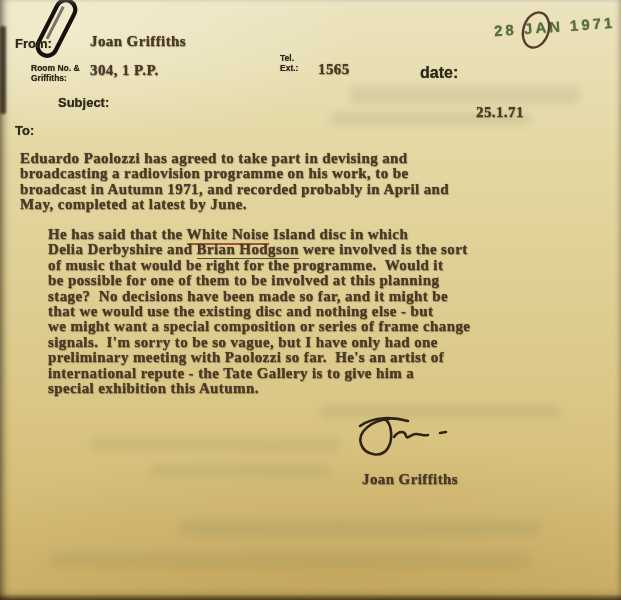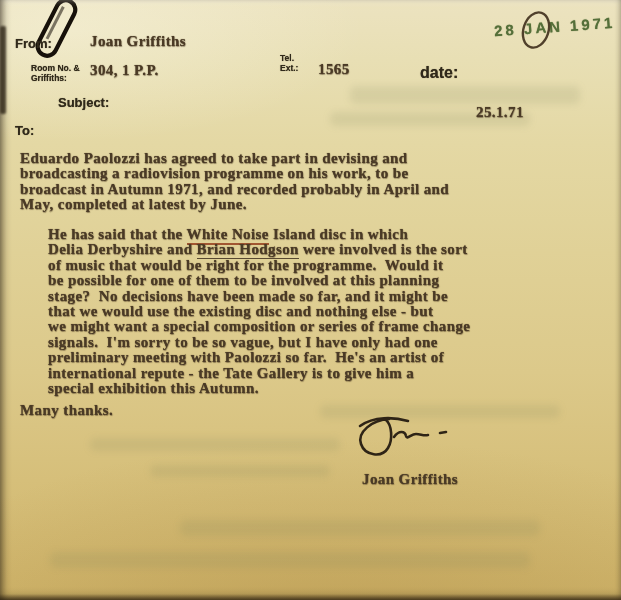--- a/index.html
+++ b/index.html
@@ -111,21 +111,20 @@
 of music that would be right for the programme.  Would it
 be possible for one of them to be involved at this planning
 stage?  No decisions have been made so far, and it might be
 that we would use the existing disc and nothing else - but
 we might want a special composition or series of frame change
 signals.  I'm sorry to be so vague, but I have only had one
 preliminary meeting with Paolozzi so far.  He's an artist of
 international repute - the Tate Gallery is to give him a
 special exhibition this Autumn.</span></div>
 
-  <div class="abs mono" style="left:20px;top:403px;">Many thanks.</div>
 
   <svg class="abs" style="left:348px;top:410px;" width="104" height="54" viewBox="0 0 104 54">
     <g fill="none" stroke="#2e2416" stroke-width="2.6" stroke-linecap="round" stroke-linejoin="round">
       <path d="M 12,16 C 26,6 46,7 60,11"></path>
       <path d="M 41,9 C 24,10 9,22 13,34 C 17,46 34,48 40,38 C 45,30 44,15 38,10"></path>
       <path d="M 46,27 C 51,20 57,21 58,26 C 59,30 63,24 68,24 C 73,24 75,26 80,25"></path>
       <path d="M 92,23 L 98,22"></path>
     </g>
   </svg>
 

